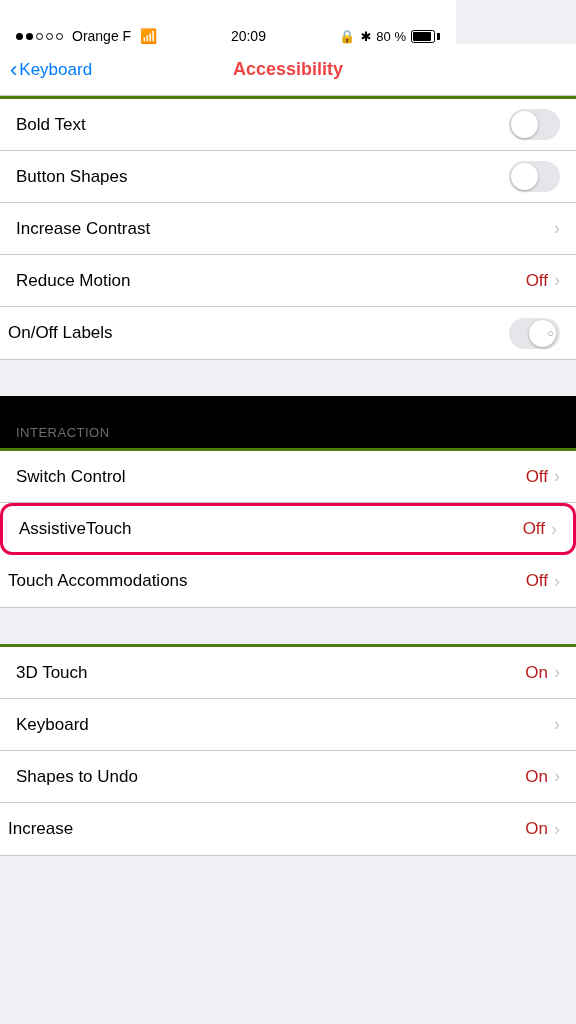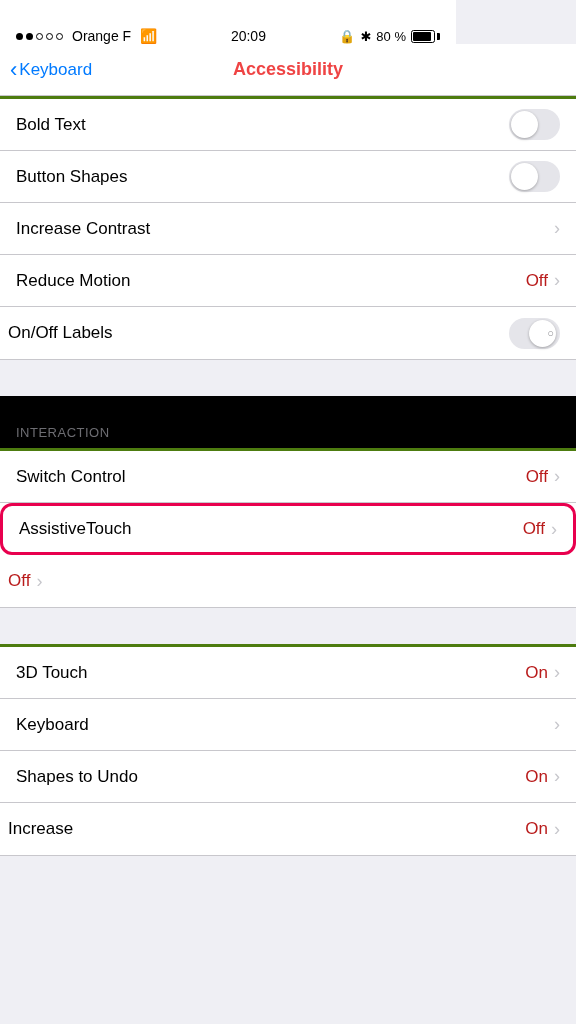--- a/index.html
+++ b/index.html
@@ -350,20 +350,21 @@
 
     <div class="settings-row highlighted-row">
       <span class="row-label">AssistiveTouch</span>
       <div class="row-right">
         <span class="row-value">Off</span>
         <span class="chevron-right">›</span>
       </div>
     </div>
 
     <div class="settings-row">
+      <span class="row-label">Touch Accommodations</span>
       <div class="row-right">
         <span class="row-value">Off</span>
         <span class="chevron-right">›</span>
       </div>
     </div>
 
   </div>
 </div>
 
 <div class="section-spacer"></div>

